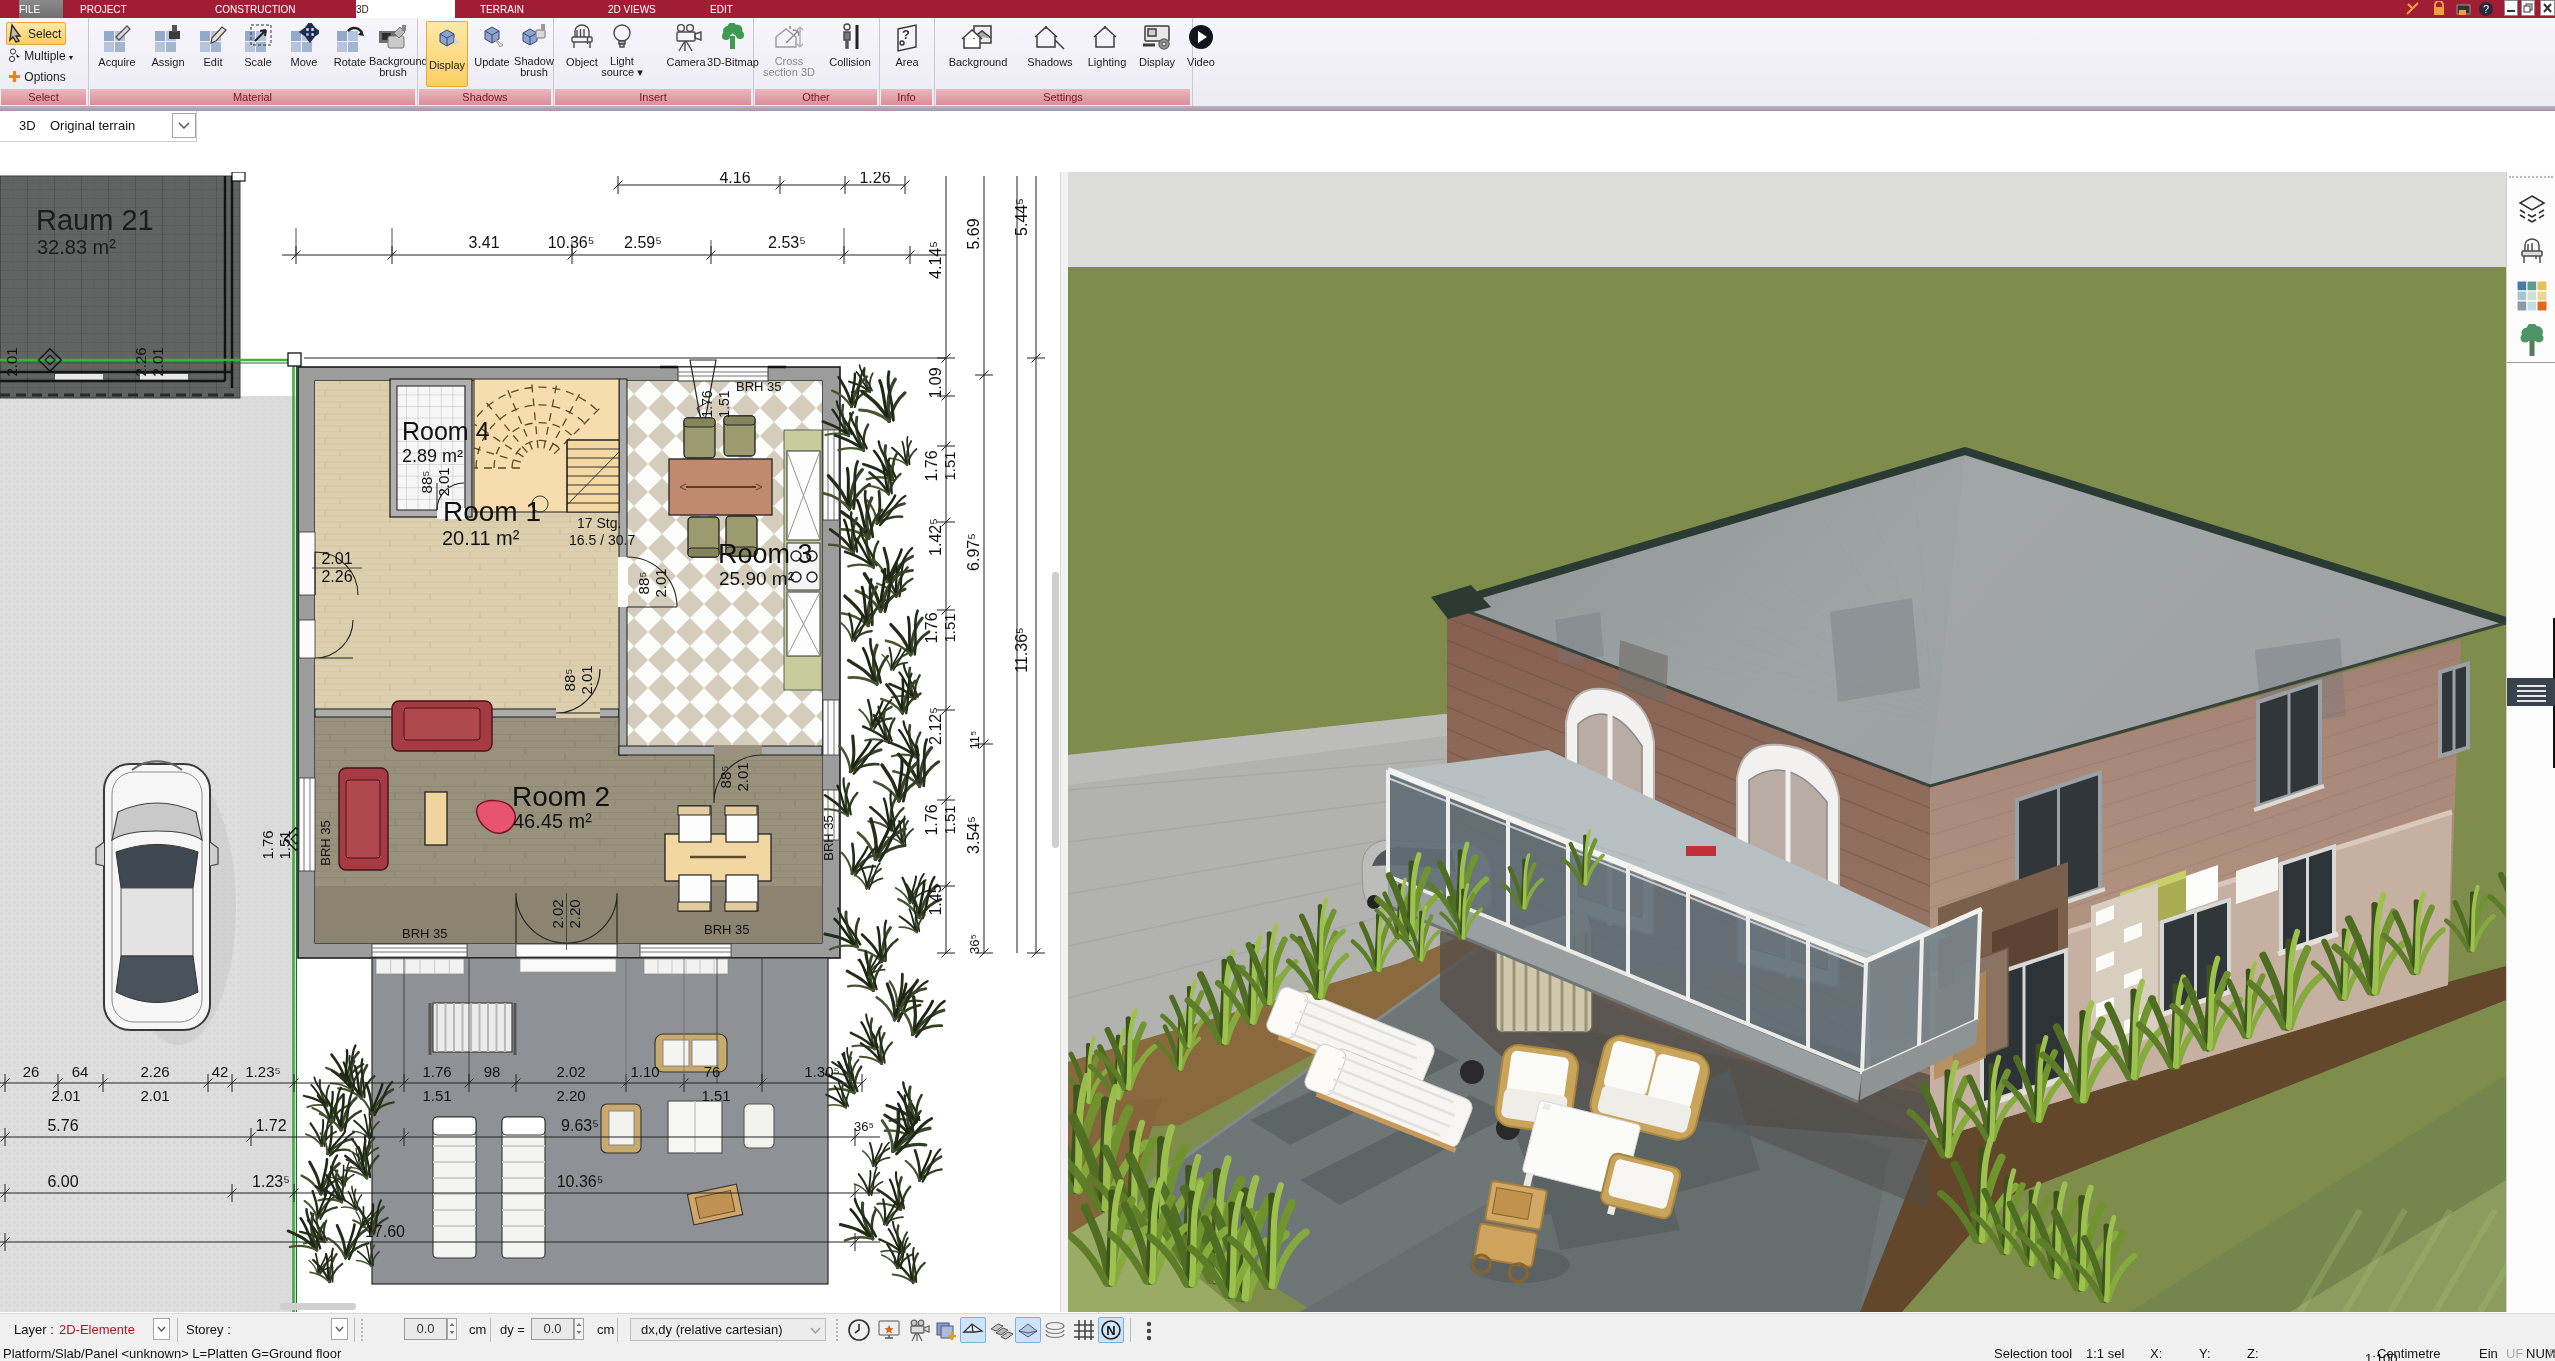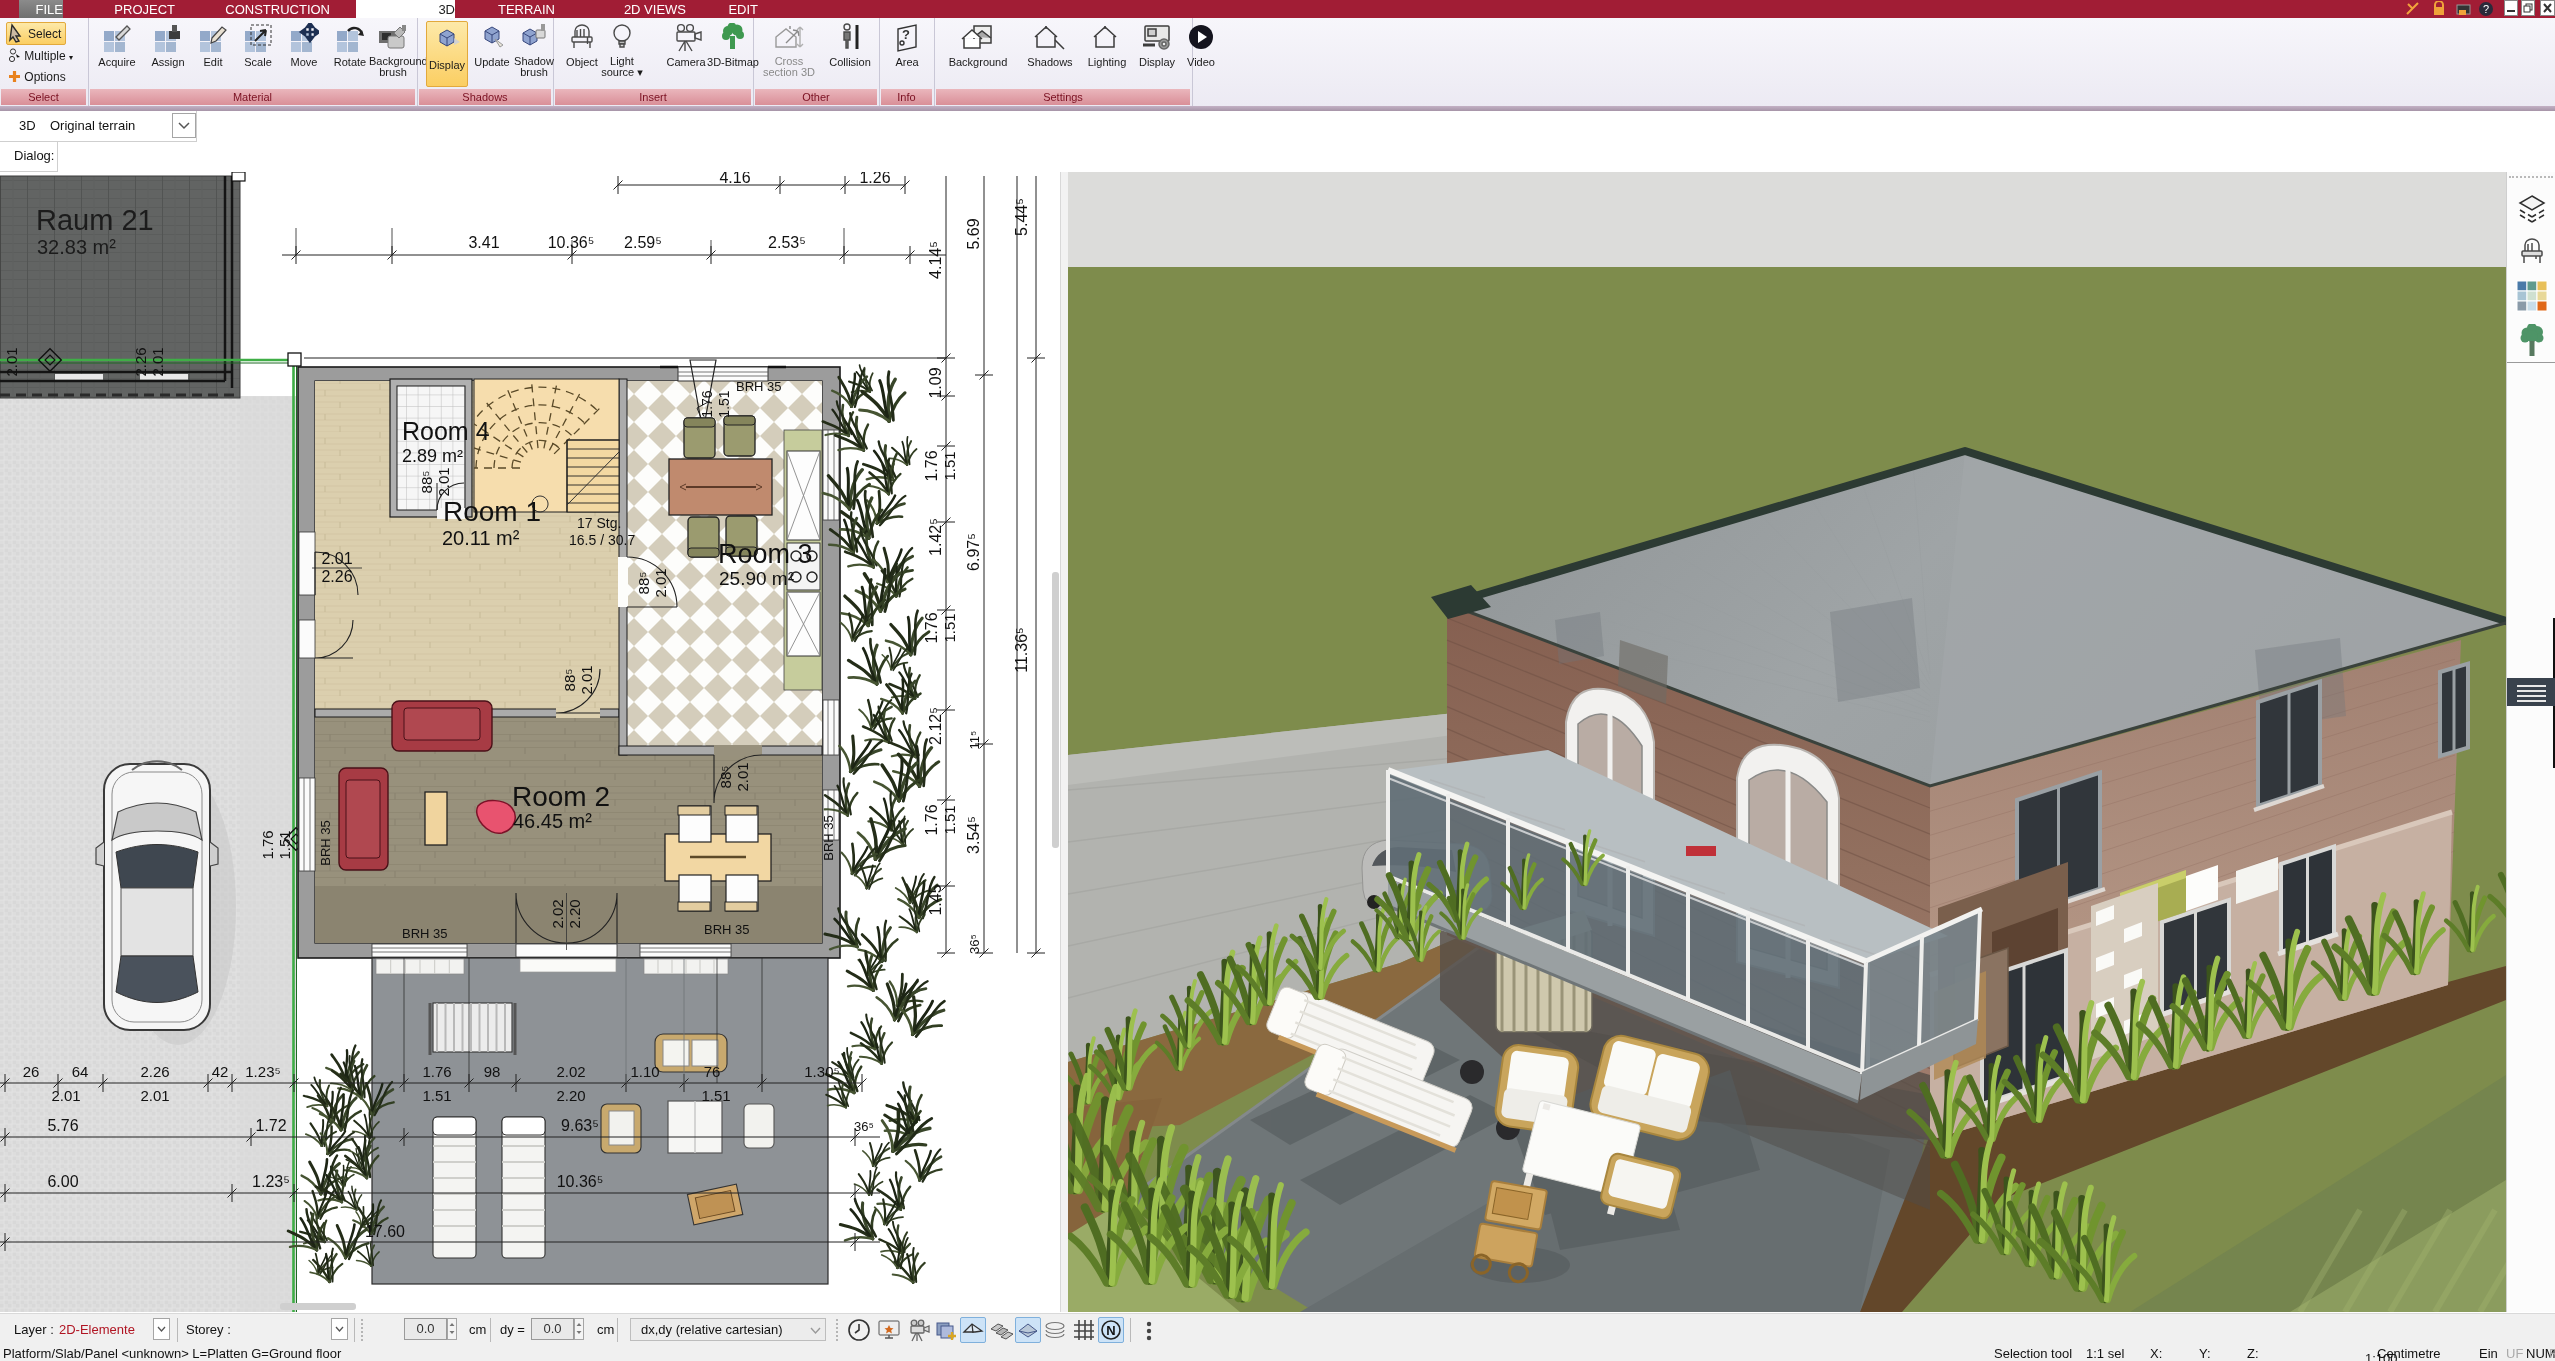--- a/index.html
+++ b/index.html
@@ -1,19 +1,19 @@
 <!DOCTYPE html>
 <html><head><meta charset="utf-8">
 <style>
 html,body{margin:0;padding:0;background:#fff;}
 *{box-sizing:border-box;}
 #app{position:relative;width:2555px;height:1361px;overflow:hidden;font-family:"Liberation Sans",sans-serif;background:#fff;}
 
 #tabs{position:absolute;left:0;top:0;width:2555px;height:18px;background:#a11d35;}
-.tab{position:absolute;top:0;height:18px;line-height:19px;color:#fff;font-size:13px;text-align:right;}
+.tab{position:absolute;top:0;height:18px;line-height:19px;color:#fff;font-size:10px;text-align:left;}
 .tab.file{background:linear-gradient(#8b8b8b,#6f6f6f);color:#fff;}
 .tab.active{background:#fff;color:#222;}
 .winbtn{position:absolute;top:0;height:16px;background:#fff;border:1px solid #888;}
 
 #ribbon{position:absolute;left:0;top:18px;width:2555px;height:88px;background:linear-gradient(#f7f6fb,#eceaf3);}
 .rgroup{position:absolute;top:0;height:88px;border-right:1px solid #c9c7d6;}
 .rlabel{position:absolute;bottom:1px;height:16px;left:1px;right:2px;background:linear-gradient(#eab6bc,#d98f98);color:#7a1021;font-size:11px;text-align:center;line-height:16px;}
 .rbtn{position:absolute;top:3px;text-align:center;color:#1a1a1a;font-size:11px;line-height:12px;}
 .rbtn svg{display:block;margin:2px auto 3px;}
 .hl{background:linear-gradient(#fde9a9,#fbce62);border:1px solid #e2a93c;border-radius:2px;}
@@ -278,25 +278,20 @@
 <div id="mauve"></div>
 
 <div id="row1">
   <div class="tlbl" style="left:19px;top:7px;">3D</div>
   <div class="tlbl" style="left:50px;top:7px;">Original terrain</div>
   <div class="combo" style="left:172px;top:2px;width:24px;height:25px;"><svg width="22" height="23">
           <path d="M6 9 l5 5 5-5" fill="none" stroke="#555" stroke-width="1.5"></path>
         </svg></div>
   <div style="position:absolute;left:196px;top:0;width:1px;height:31px;background:#cfcfcf;"></div>
   <div style="position:absolute;left:0;top:30px;width:197px;height:1px;background:#cfcfcf;"></div>
-</div>
-<div id="row2">
-  <div class="tlbl" style="left:14px;top:6px;">Dialog:</div>
-  <div style="position:absolute;left:57px;top:0;width:1px;height:29px;background:#cfcfcf;"></div>
-  <div style="position:absolute;left:0;top:29px;width:58px;height:1px;background:#cfcfcf;"></div>
 </div>
 
 <svg id="plan2d" width="1060" height="1140" viewBox="0 172 1060 1140">
 <defs>
 <pattern id="pave" width="8" height="8" patternUnits="userSpaceOnUse">
  <rect width="8" height="8" fill="#dddddd"></rect>
  <path d="M0 0h4v4h-4z M4 4h4v4h-4z" fill="#d8d8d8"></path>
  <path d="M0 4 h8 M4 0 v8" stroke="#e3e3e3" stroke-width="0.8"></path>
 </pattern>
 <pattern id="roofg" width="27" height="9" patternUnits="userSpaceOnUse">

